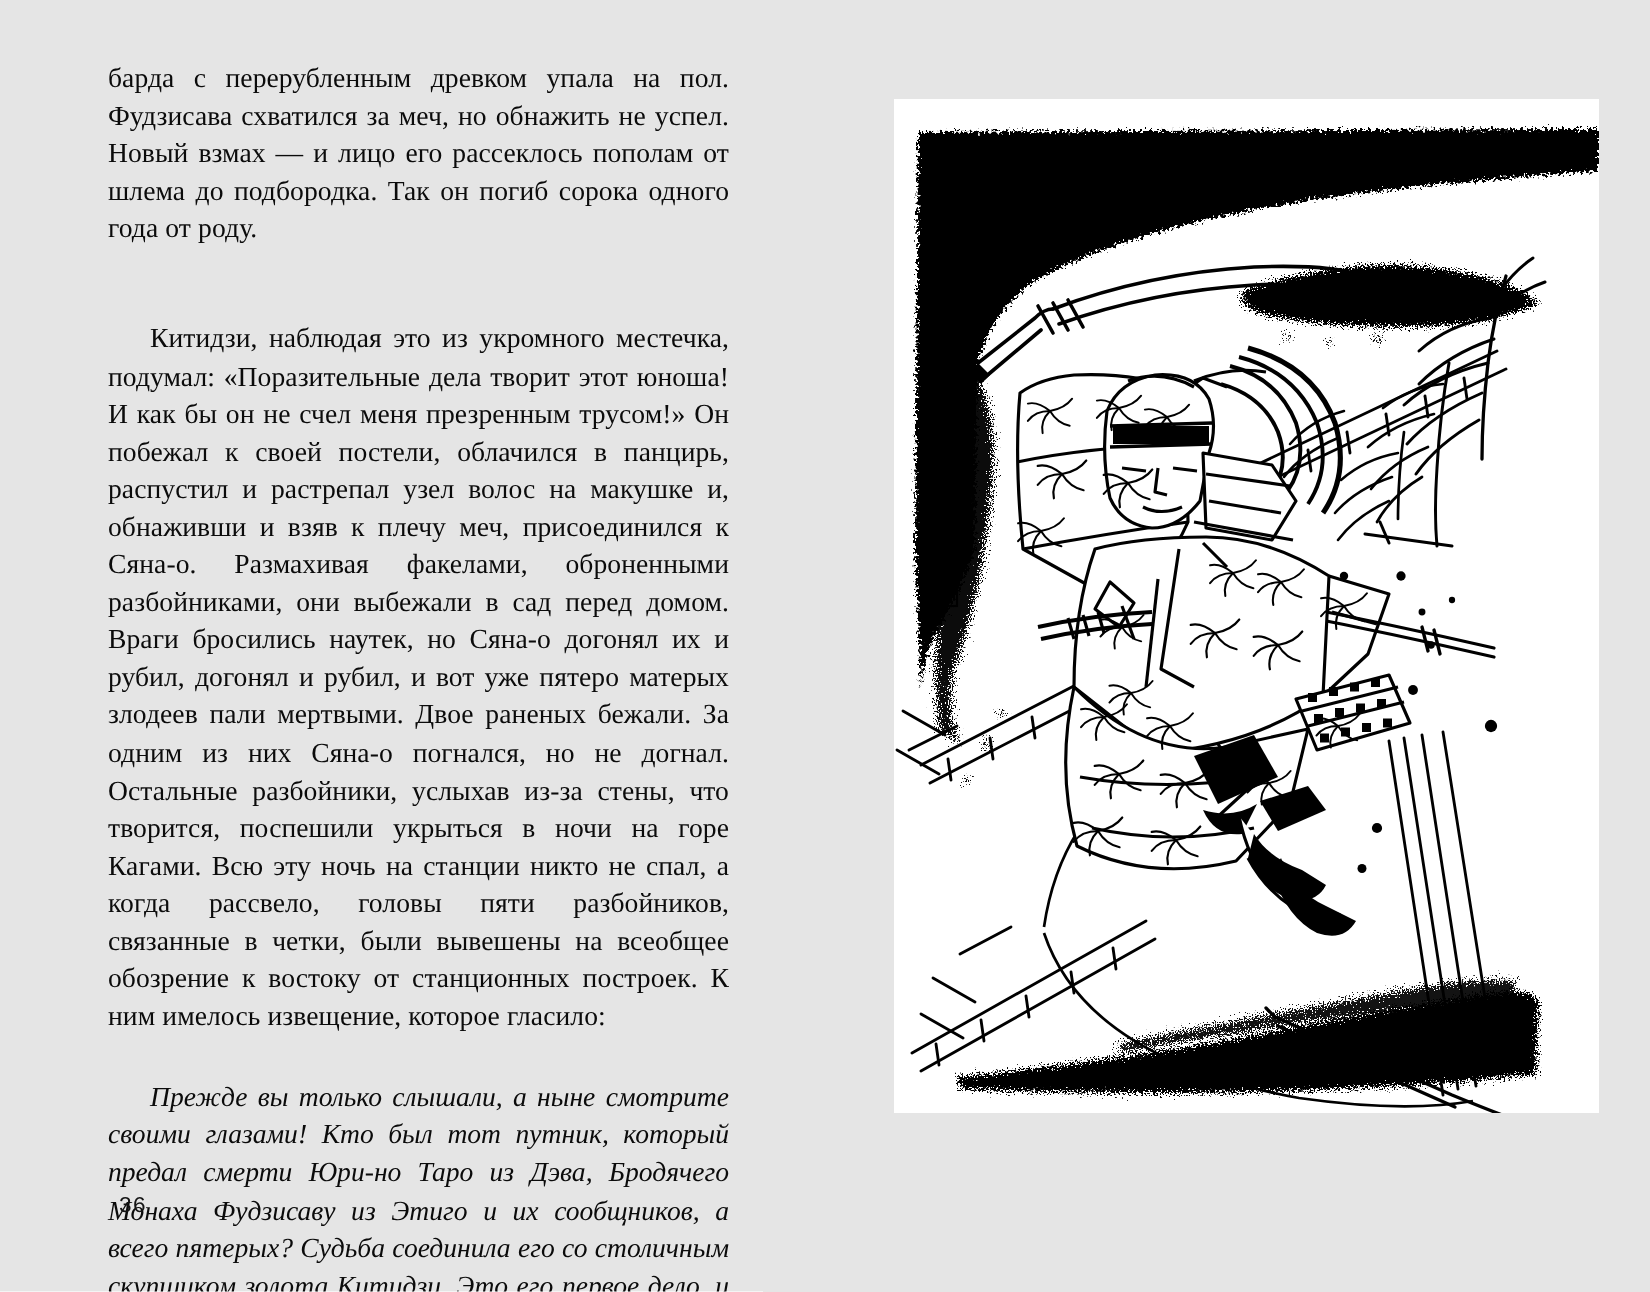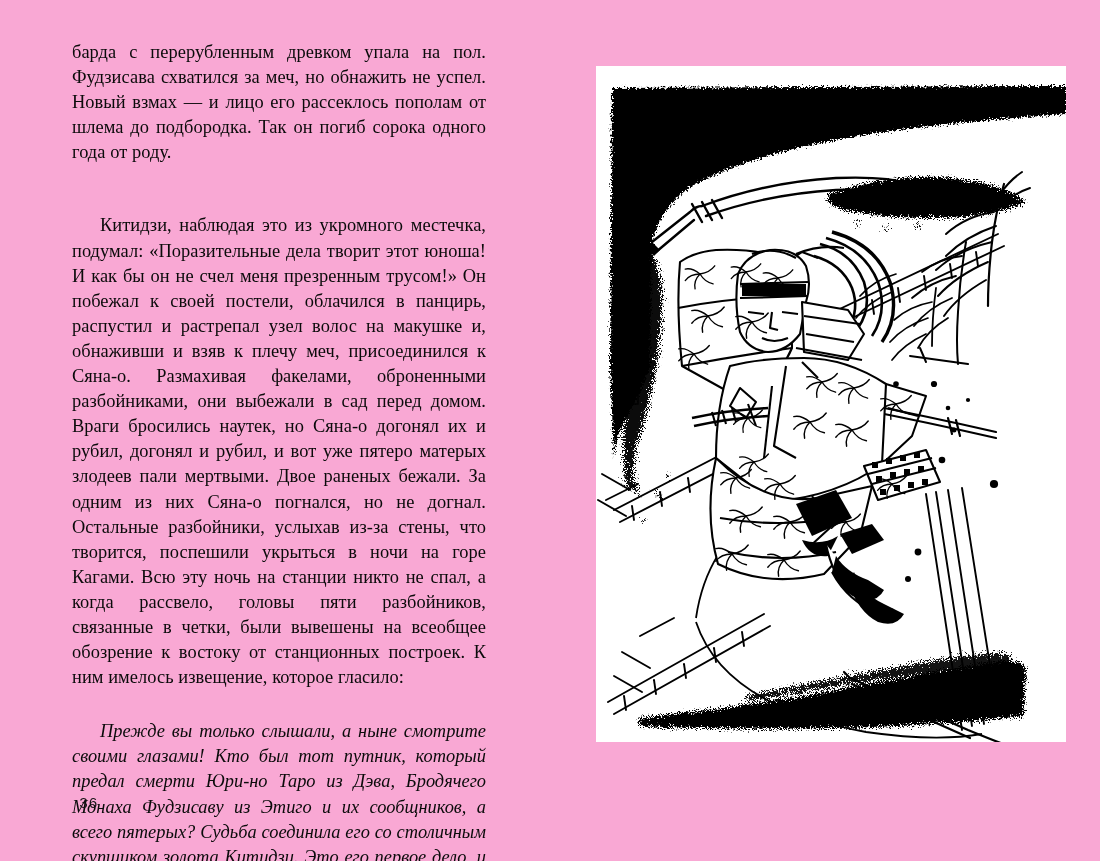--- a/index.html
+++ b/index.html
@@ -12,21 +12,21 @@
     width: 1100px;
     height: 861px;
     overflow: hidden;
     font-family: "Liberation Serif", "DejaVu Serif", serif;
     color: #0b0b0b;
   }
   #page {
     position: relative;
     width: 1100px;
     height: 861px;
-    background: #f9a8d4;
+    background: #e5e5e5;
   }
 
   
   #text-column {
     position: absolute;
     left: 72px;
     top: 40px;
     width: 414px;
   }
   .body-para {

